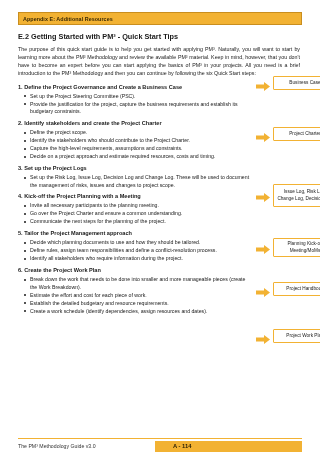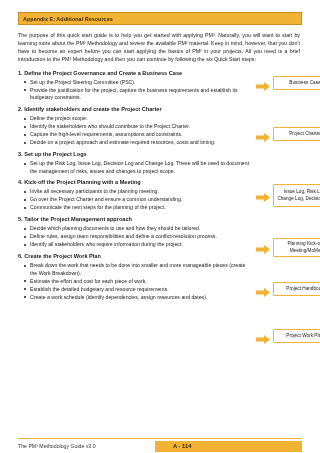--- a/index.html
+++ b/index.html
@@ -149,20 +149,21 @@
 </head>
 <body>
 
 <div class="page">
 
   <div class="appendix-bar">
     <span>Appendix E: Additional Resources</span>
   </div>
 
   <div class="content">
+    <h2 class="section-title">E.2 Getting Started with PM³ - Quick Start Tips</h2>
     <p class="intro">The purpose of this quick start guide is to help you get started with applying PM³. Naturally, you will want to start by learning more about the PM³ Methodology and review the available PM³ material. Keep in mind, however, that you don't have to become an expert before you can start applying the basics of PM³ in your projects. All you need is a brief introduction to the PM³ Methodology and then you can continue by following the six Quick Start steps:</p>
 
     <div class="steps">
 
       <div class="step">
         <div class="step-title">1. Define the Project Governance and Create a Business Case</div>
         <ul class="bullets">
           <li>Set up the Project Steering Committee (PSC).</li>
           <li>Provide the justification for the project, capture the business requirements and establish its budgetary constraints.</li>
         </ul>

